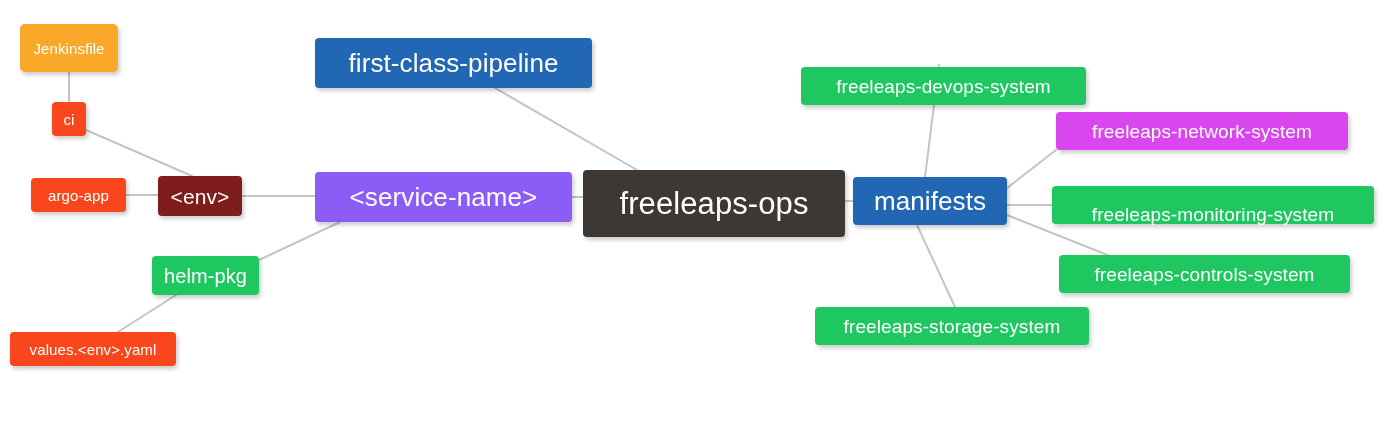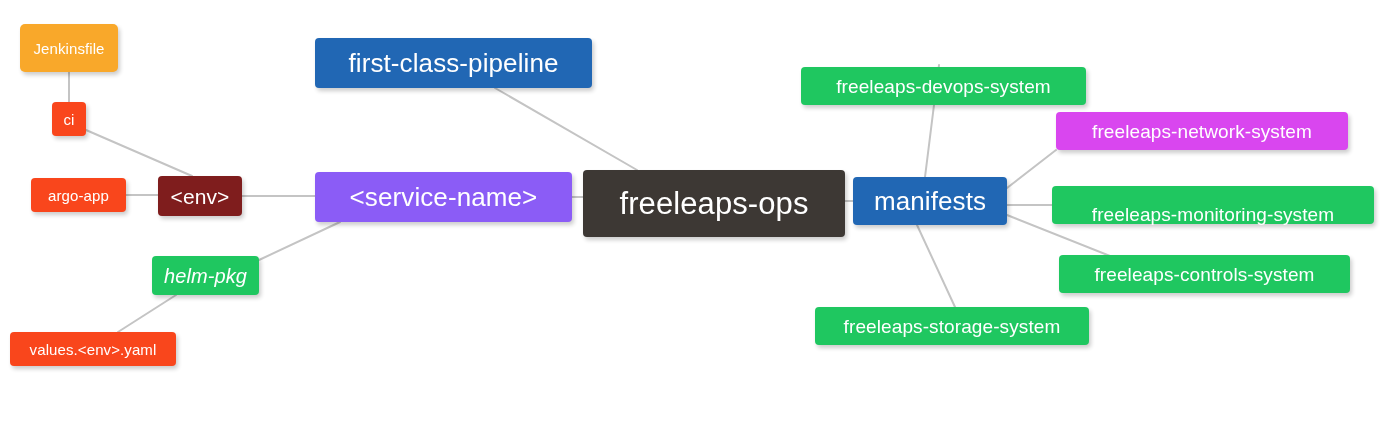--- a/index.html
+++ b/index.html
@@ -68,21 +68,21 @@
       </div>
       <div class="node" style="left: 52px; top: 102px; width: 34px; height: 34px; background: rgb(249, 70, 28); font-size: 15px; border-radius: 4px; color: rgb(255, 255, 255);">
         <span class="node-label">ci</span>
       </div>
       <div class="node" style="left: 31px; top: 178px; width: 95px; height: 34px; background: rgb(249, 70, 28); font-size: 15px; border-radius: 4px; color: rgb(255, 255, 255);">
         <span class="node-label">argo-app</span>
       </div>
       <div class="node" style="left: 158px; top: 176px; width: 84px; height: 40px; background: #7f1d1d; font-size: 21px; border-radius: 4px; color: rgb(255, 255, 255);">
         <span class="node-label">&lt;env&gt;</span>
       </div>
-      <div class="node" style="left: 152px; top: 256px; width: 107px; height: 39px; background: rgb(31, 199, 96); font-size: 20px; border-radius: 4px; color: rgb(255, 255, 255); font-style: italic;">
+      <div class="node" style="left: 152px; top: 256px; width: 107px; height: 39px; background: rgb(31, 199, 96); font-size: 20px; border-radius: 4px; color: rgb(255, 255, 255);">
         <span class="node-label">helm-pkg</span>
       </div>
       <div class="node" style="left: 10px; top: 332px; width: 166px; height: 34px; background: rgb(249, 70, 28); font-size: 15px; border-radius: 4px; color: rgb(255, 255, 255);">
         <span class="node-label">values.&lt;env&gt;.yaml</span>
       </div>
       <div class="node" style="left: 315px; top: 38px; width: 277px; height: 50px; background: rgb(33, 103, 180); font-size: 26px; border-radius: 4px; color: rgb(255, 255, 255);">
         <span class="node-label">first-class-pipeline</span>
       </div>
       <div class="node" style="left: 315px; top: 172px; width: 257px; height: 50px; background: #8b5cf6; font-size: 26px; border-radius: 4px; color: rgb(255, 255, 255);">
         <span class="node-label">&lt;service-name&gt;</span>

